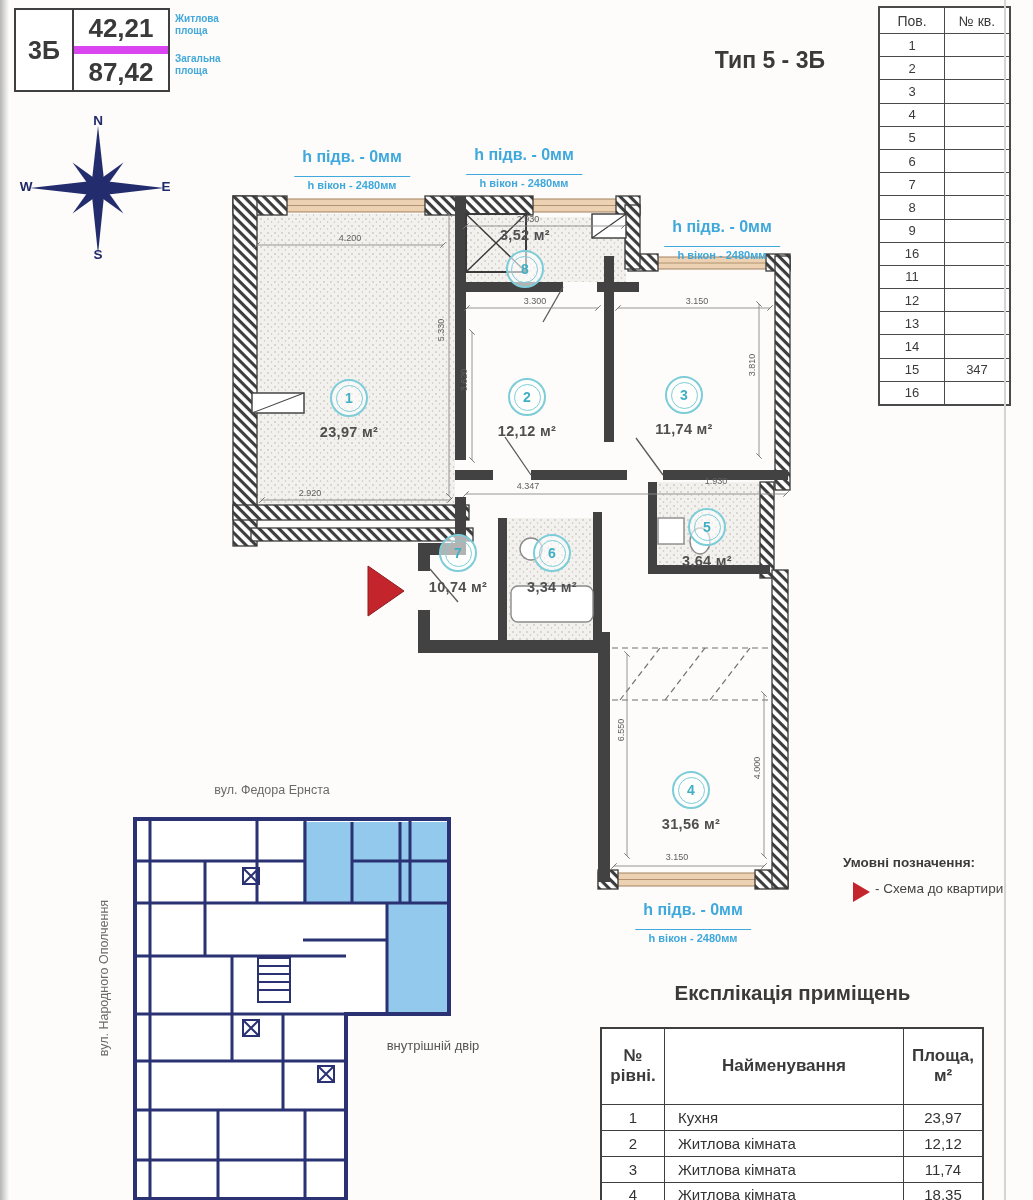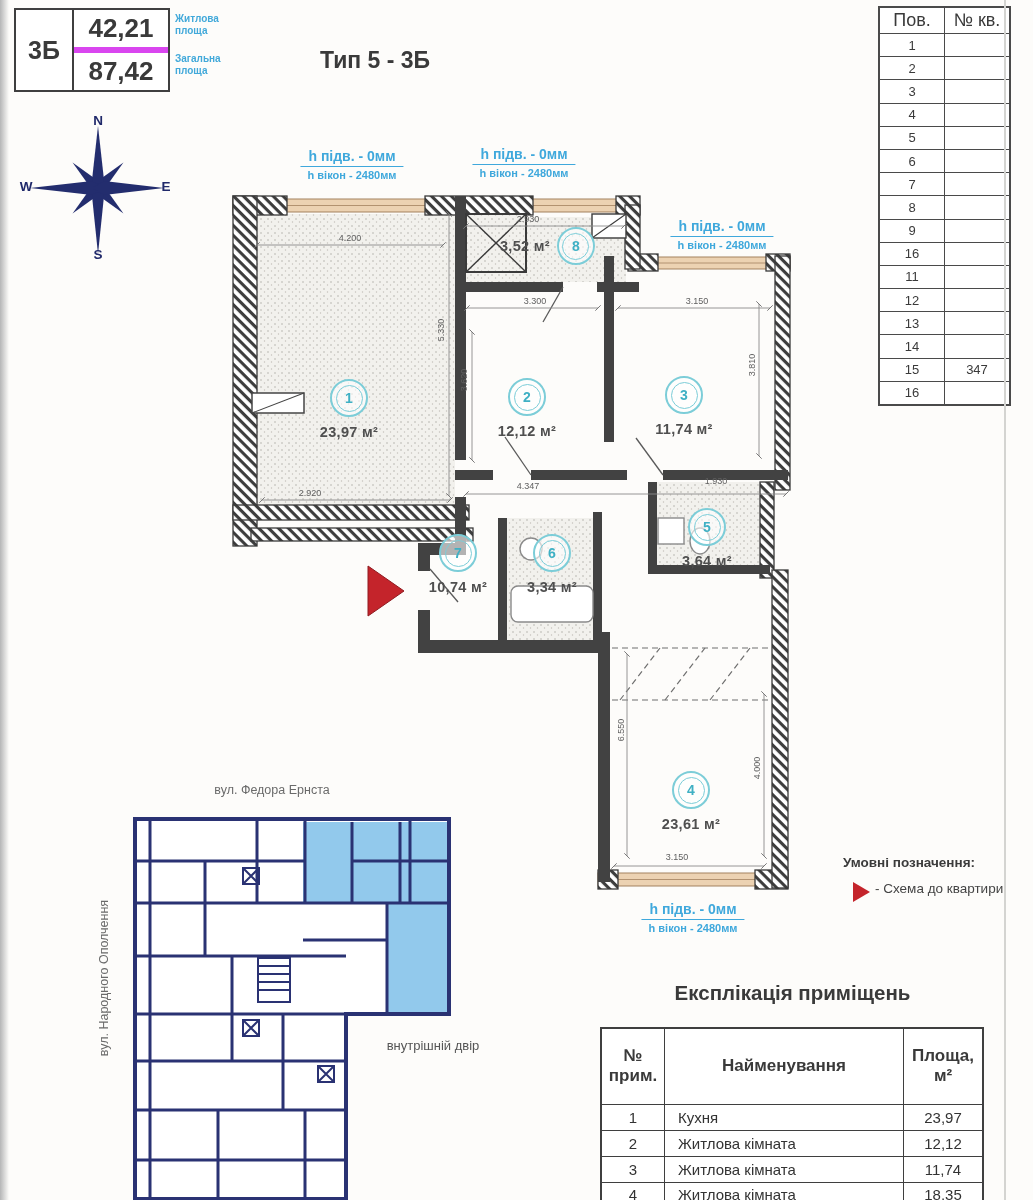--- a/index.html
+++ b/index.html
@@ -7,41 +7,41 @@
         font-family:"Liberation Sans",sans-serif;color:#3a3a3a;}
   .abs{position:absolute;}
   .ctr{transform:translate(-50%,-50%);}
   svg{display:block;}
   
   #infobox{left:14px;top:8px;width:152px;height:80px;border:2px solid #3f3f3f;display:flex;background:#fff;}
   #infobox .type{width:56px;border-right:2px solid #3f3f3f;display:flex;align-items:center;justify-content:center;
                  font-size:25px;font-weight:bold;}
   #infobox .vals{flex:1;display:flex;flex-direction:column;}
   #infobox .vals div{flex:1;display:flex;align-items:center;justify-content:center;font-size:26px;font-weight:bold;}
-  #infobox .vals div:first-child{border-bottom:6px solid #d946ef;}
+  #infobox .vals div:first-child{border-bottom:8px solid #d946ef;}
   .bluelab{color:#42a9da;font-size:10px;font-weight:bold;line-height:1.15;width:64px;}
   
   .title{left:320px;top:14px;width:505px;text-align:center;font-size:26px;font-weight:bold;letter-spacing:.3px;}
-  .subtitle{left:320px;top:47px;width:505px;text-align:left;font-size:23px;font-weight:bold;}
+  .subtitle{left:320px;top:47px;width:505px;text-align:right;font-size:23px;font-weight:bold;}
   .note{left:320px;top:86px;width:505px;text-align:center;font-size:16.5px;font-weight:bold;color:#444;}
   
   #floors{left:878px;top:6px;border-collapse:collapse;background:#fff;}
   #floors td,#floors th{border:1.5px solid #4a4a4a;font-weight:normal;text-align:center;padding:0;}
-  #floors th{width:64px;height:25px;font-size:18px;}
+  #floors th{width:64px;height:25px;font-size:14px;}
   #floors td{height:22.2px;font-size:13px;}
   #floors{border:2px solid #4a4a4a;}
   
   .cletter{font-size:13.5px;font-weight:bold;color:#20296a;}
   
   .wlabel{text-align:center;color:#3fa8dc;font-weight:bold;transform:translateX(-50%);}
-  .wlabel .wl1{font-size:14px;border-bottom:1.5px solid #3fa8dc;padding:0 8px 2px;}
+  .wlabel .wl1{font-size:16px;border-bottom:1.5px solid #3fa8dc;padding:0 8px 10px;}
   .wlabel .wl2{font-size:11px;padding-top:2px;}
   
   .room-label{width:120px;display:flex;flex-direction:column;align-items:center;gap:7px;}
-  .room-label.row{flex-direction:row;width:auto;align-items:center;}
+  .room-label.row{flex-direction:column;width:auto;align-items:center;}
   .rcircle{width:34px;height:34px;border:2px solid #7ccdd8;border-radius:50%;display:flex;align-items:center;justify-content:center;background:rgba(255,255,255,.6);}
   .rcircle .in{width:25px;height:25px;border:1.5px solid #7ccdd8;border-radius:50%;display:flex;align-items:center;justify-content:center;
                font-size:14px;font-weight:bold;color:#3fb0c4;}
   .rarea{font-size:14.5px;font-weight:bold;color:#4f4f4f;letter-spacing:.3px;white-space:nowrap;}
   
   .dim{font-size:9px;color:#606060;transform:translate(-50%,-50%);white-space:nowrap;}
   .dim.v{transform:translate(-50%,-50%) rotate(-90deg);}
   
   .schema-title{left:65px;top:734px;width:430px;text-align:center;font-size:19px;font-weight:bold;color:#3d3d3d;}
   .street-top{left:172px;top:783px;width:200px;text-align:center;font-size:12.5px;color:#6a6a6a;}
@@ -345,21 +345,21 @@
   <div class="abs room-label" style="left:624px;top:376px;z-index:2">
     <div class="rcircle">
         <div class="in">3</div>
       </div>
     <div class="rarea">11,74 м²</div>
   </div>
   <div class="abs room-label" style="left:631px;top:771px;z-index:2">
     <div class="rcircle">
         <div class="in">4</div>
       </div>
-    <div class="rarea">23,61 м²</div>
+    <div class="rarea">31,56 м²</div>
   </div>
   <div class="abs room-label" style="left:647px;top:508px;z-index:2">
     <div class="rcircle">
         <div class="in">5</div>
       </div>
     <div class="rarea">3,64 м²</div>
   </div>
   <div class="abs room-label" style="left:492px;top:534px;z-index:2">
     <div class="rcircle">
         <div class="in">6</div>
@@ -399,21 +399,21 @@
 
   <div class="abs legend-title" style="z-index:2">Умовні позначення:</div>
   <div class="abs legend-item" style="z-index:2">- Схема до квартири</div>
 
   <div class="abs expl-title" style="z-index:2">Експлікація приміщень</div>
   <table id="expl" class="abs" style="z-index:2">
     <thead>
       <tr>
         <th class="c1">
           <div>№</div>
-          <div>прим.</div>
+          <div>рівні.</div>
         </th>
         <th class="c2">Найменування</th>
         <th class="c3">
           <div>Площа,</div>
           <div>м²</div>
         </th>
       </tr>
     </thead>
     <tbody>
       <tr>

